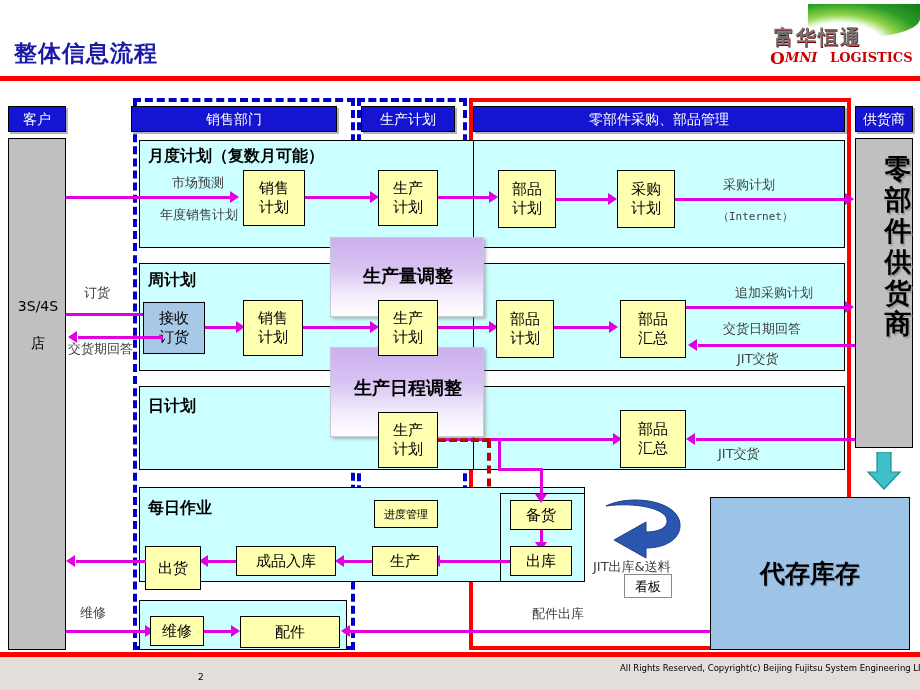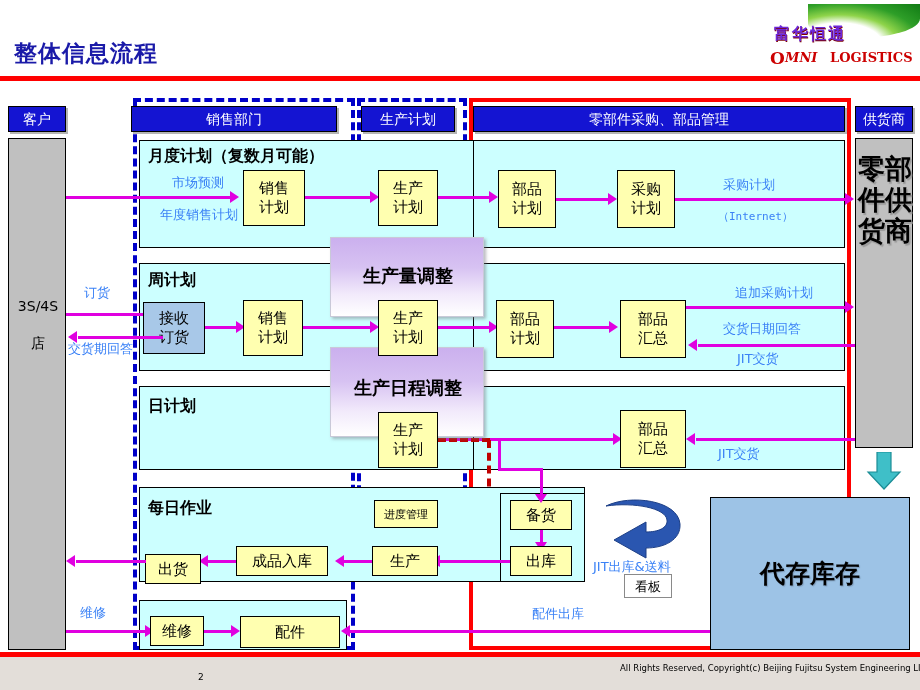--- a/index.html
+++ b/index.html
@@ -18,21 +18,21 @@
   #title-rule{
     left:0;top:76px;width:920px;height:5px;background:#ff0000;
   }
   #logo{ left:768px; top:2px; width:152px; height:66px; }
   #logo-swoosh{
     left:40px;top:2px;width:112px;height:34px;
     background:radial-gradient(ellipse at 28% 120%, #ffffff 0%, #ffffff 38%, #8fd44a 52%, #2e9e28 72%, #107a14 100%);
     border-radius:0 0 70% 52%;
   }
   #logo-cn{
-    left:6px;top:22px;font-size:16px;font-weight:bold;color:#6d28d9;
+    left:6px;top:22px;font-size:20px;font-weight:bold;color:#737373;
     letter-spacing:2px;font-family:"DejaVu Sans",sans-serif;
     text-shadow:0.6px 0.6px 0 #7b0000;
   }
   #logo-o{
     left:2px;top:46px;font-size:17px;font-weight:bold;color:#cc0000;
     font-family:"DejaVu Serif",serif;
   }
   #logo-omni{
     left:17px;top:48px;font-size:13px;font-weight:bold;color:#cc0000;
     font-style:italic;letter-spacing:0px;font-family:"DejaVu Serif",serif;
@@ -96,21 +96,21 @@
   .mag{ background:#e000e0; }
   .hline{ height:3px; }
   .vline{ width:3px; }
   .ah-r{ width:0;height:0;border-top:6px solid transparent;border-bottom:6px solid transparent;border-left:9px solid #e000e0; }
   .ah-l{ width:0;height:0;border-top:6px solid transparent;border-bottom:6px solid transparent;border-right:9px solid #e000e0; }
   .ah-d{ width:0;height:0;border-left:6px solid transparent;border-right:6px solid transparent;border-top:9px solid #e000e0; }
   .ah-d-red{ width:0;height:0;border-left:7px solid transparent;border-right:7px solid transparent;border-top:10px solid #c00000; }
   .reddash{ border-left:4px dashed #c00000; }
   .reddash-h{ border-top:4px dashed #c00000; }
 
-  .flowlbl{ font-size:12px;color:#3b82f6;white-space:nowrap; }
+  .flowlbl{ font-size:12px;color:#404040;white-space:nowrap; }
   .flowlbl.mono{ font-family:"DejaVu Sans Mono","Liberation Mono",monospace;font-size:11px; }
 
   
   #teal-arrow{ left:866px;top:452px;width:36px;height:38px; }
 
   
   #recycle{ left:600px;top:498px;width:86px;height:62px; }
 
   
   #footer-rule{ left:0;top:652px;width:920px;height:5px;background:#ff0000; }
@@ -141,21 +141,21 @@
 <div class="abs colhead" style="left:361px;top:106px;width:94px;">生产计划</div>
 <div class="abs colhead" style="left:473px;top:106px;width:372px;">零部件采购、部品管理</div>
 <div class="abs colhead" style="left:855px;top:106px;width:58px;">供货商</div>
 
 <div class="abs graycol" style="left:8px;top:138px;width:58px;height:512px;">
   <div class="abs" id="cust-label" style="left:0;top:158px;width:58px;">3S/4S</div>
   <div class="abs" style="left:0;top:196px;width:58px;font-size:14px;text-align:center;">店</div>
 </div>
 
 <div class="abs graycol" style="left:855px;top:138px;width:58px;height:310px;">
-  <div class="abs vtext" style="left:0;top:14px;width:58px;">零部件供货商</div>
+  <div class="abs vtext" style="left:0;top:14px;width:58px;padding-left:26px;">零部件供货商</div>
 </div>
 <div class="abs" id="teal-arrow">
   <svg width="36" height="38" viewBox="0 0 36 38">
     <polygon points="11,0 25,0 25,20 34,20 18,37 2,20 11,20" fill="#3fbfc8" stroke="#1b8d96" stroke-width="1.2"></polygon>
   </svg>
 </div>
 
 <div class="abs band" style="left:139px;top:140px;width:706px;height:108px;"></div>
 <div class="abs band" style="left:473px;top:140px;width:372px;height:108px;"></div>
 <div class="abs band-label" style="left:148px;top:146px;">月度计划（复数月可能）</div>
@@ -309,28 +309,28 @@
 <div class="abs mag hline" style="left:440px;top:560px;width:70px;"></div>
 <div class="abs ah-l" style="left:431px;top:555px;"></div>
 
 <div class="abs pbox wide" style="left:372px;top:546px;width:66px;height:30px;">
   <div>生产</div>
 </div>
 
 <div class="abs mag hline" style="left:344px;top:560px;width:28px;"></div>
 <div class="abs ah-l" style="left:335px;top:555px;"></div>
 
-<div class="abs pbox wide" style="left:236px;top:546px;width:92px;height:30px;">
+<div class="abs pbox wide" style="left:236px;top:546px;width:100px;height:30px;">
   <div>成品入库</div>
 </div>
 
 <div class="abs mag hline" style="left:208px;top:560px;width:28px;"></div>
 <div class="abs ah-l" style="left:199px;top:555px;"></div>
 
-<div class="abs pbox wide" style="left:145px;top:546px;width:56px;height:30px;margin-top:8px;">
+<div class="abs pbox wide" style="left:145px;top:546px;width:56px;height:44px;">
   <div>出货</div>
 </div>
 
 <div class="abs mag hline" style="left:76px;top:560px;width:70px;"></div>
 <div class="abs ah-l" style="left:66px;top:555px;"></div>
 
 <div class="abs band" style="left:139px;top:600px;width:208px;height:50px;"></div>
 
 <div class="abs flowlbl" style="left:80px;top:604px;font-size:13px;">维修</div>
 <div class="abs mag hline" style="left:66px;top:630px;width:82px;"></div>

